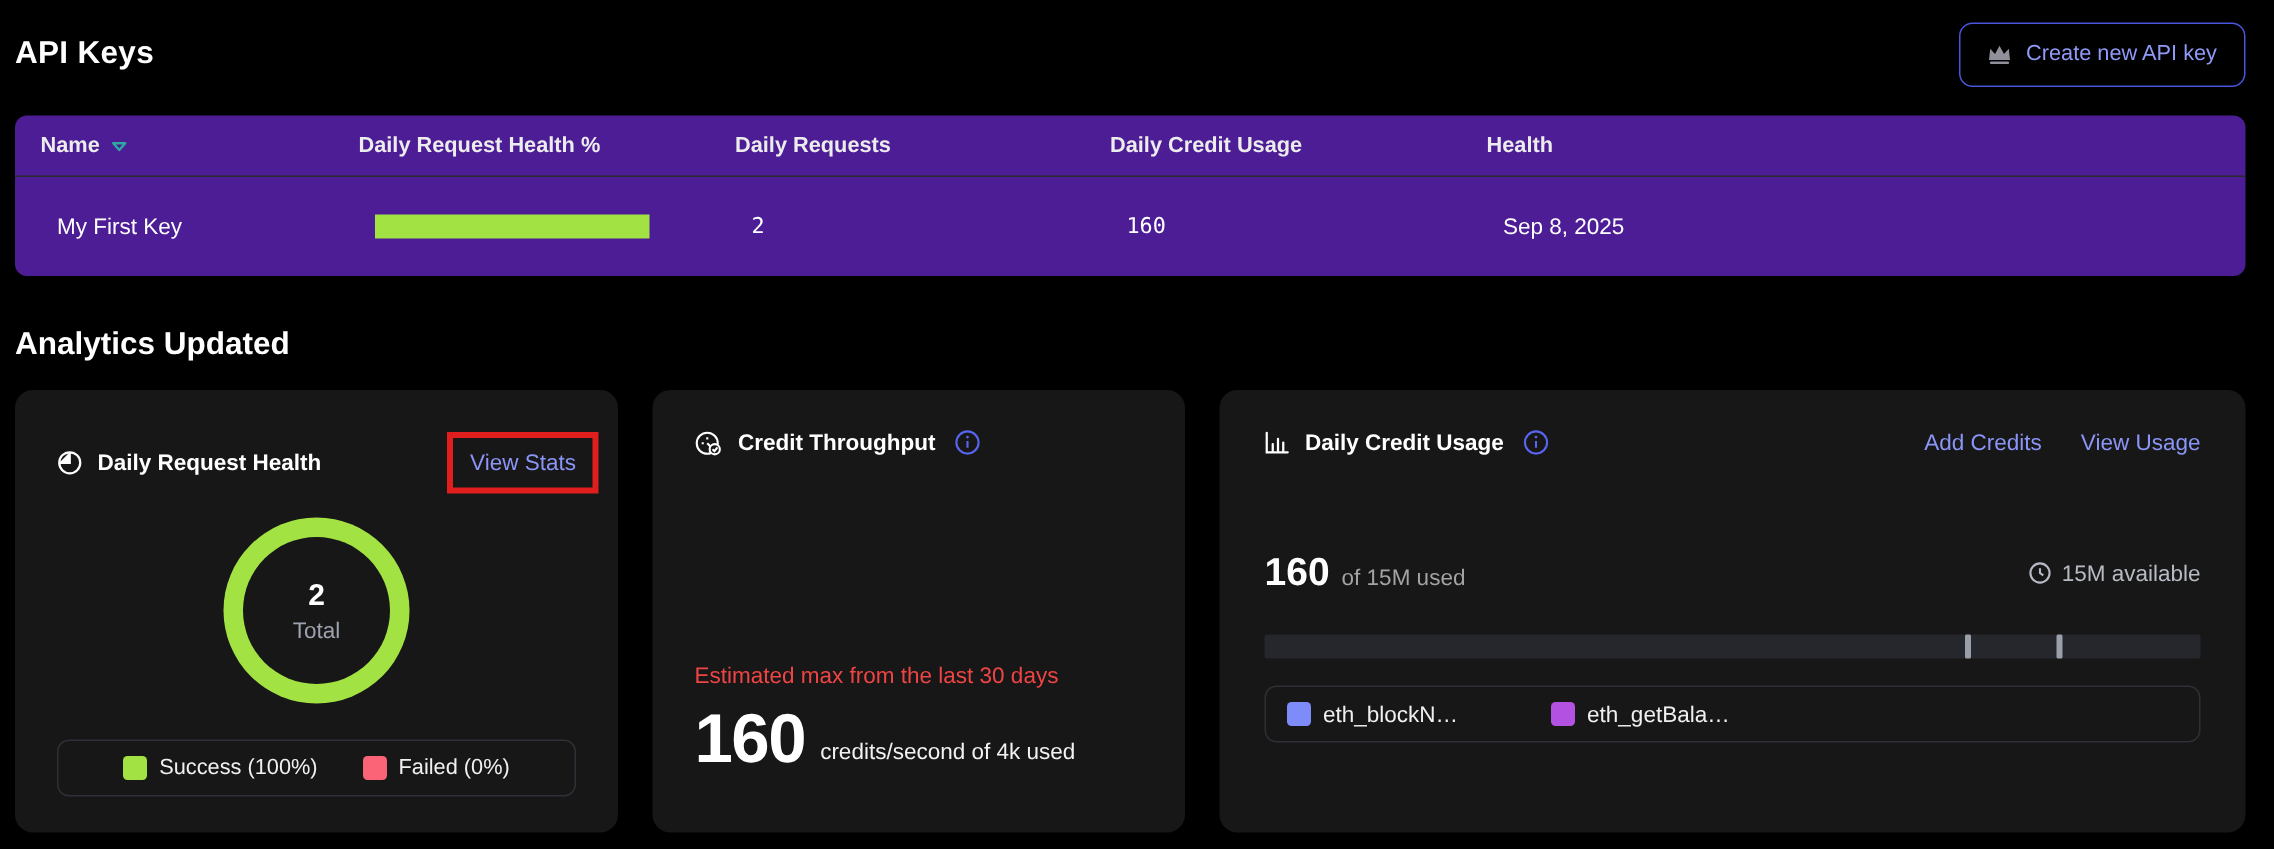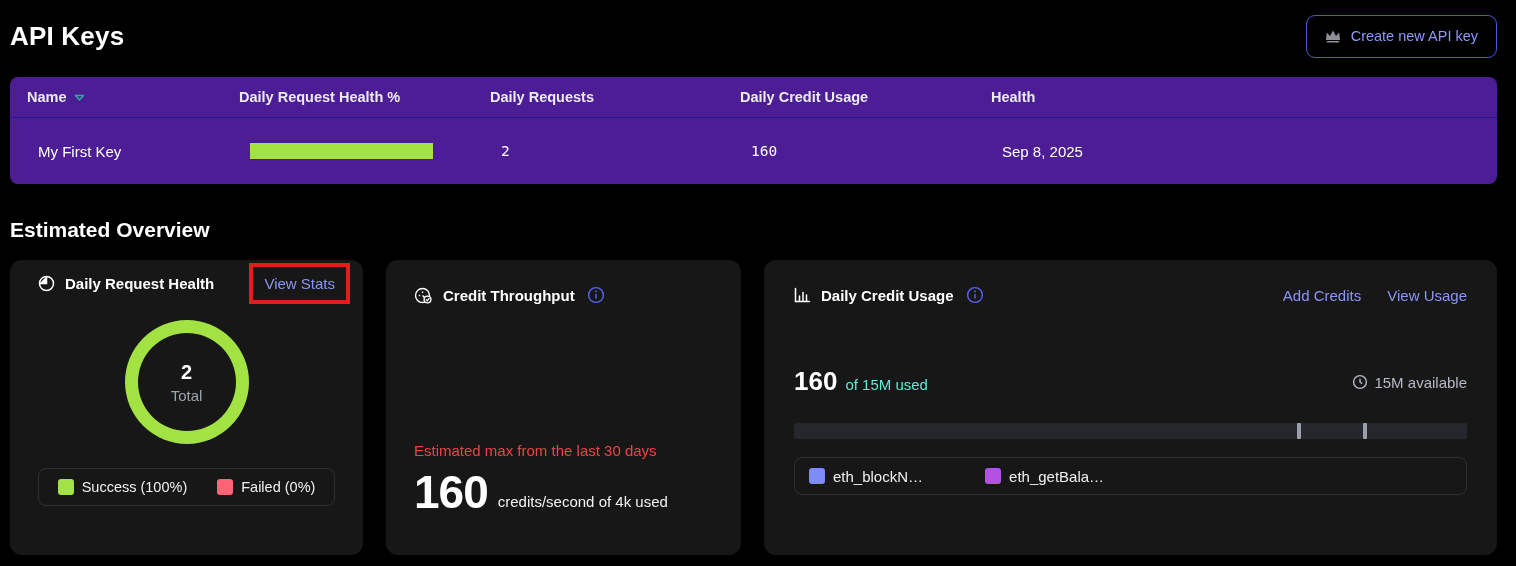--- a/index.html
+++ b/index.html
@@ -2,21 +2,21 @@
 <html><head>
 <meta charset="utf-8">
 <style>
   * { margin:0; padding:0; box-sizing:border-box; }
   html,body { width:1516px; height:566px; background:#000; overflow:hidden;
               font-family:"Liberation Sans", sans-serif; color:#fff; }
   .page { width:1487px; margin-left:10px; }
 
   
   .topbar { display:flex; align-items:center; justify-content:space-between; margin-top:14px; height:44px; }
-  .page-title { font-size:26px; font-weight:700; letter-spacing:.2px; }
+  .page-title { font-size:21px; font-weight:700; letter-spacing:.2px; }
   .create-btn { display:flex; align-items:center; gap:10px; height:43px; padding:0 18px;
                 background:transparent; border:1.5px solid #4a54dc; border-radius:9px;
                 color:#8f99f8; font-size:14.5px; font-family:inherit; cursor:pointer; }
   .crown { color:#90909a; display:flex; }
 
   
   .table { margin-top:19px; background:#4c1d95; border-radius:8px; overflow:hidden; }
   .thead { display:flex; align-items:center; height:41px; padding-left:17px;
            border-bottom:1px solid #2a2a2a; font-size:14.5px; font-weight:600; color:#ececec; }
   .trow  { display:flex; align-items:center; height:66px; padding-left:28px; font-size:15px; }
@@ -30,21 +30,21 @@
   .mono { font-family:"DejaVu Sans Mono", monospace; font-size:14.5px; }
   .health-track { width:183px; height:16px; }
   .health-fill  { height:100%; background:#a3e243; }
   .link { display:flex; align-items:center; gap:7px; color:#8b95f7; font-size:14.5px;
           text-decoration:none; cursor:pointer; background:none; border:none; font-family:inherit; }
 
   
   .analytics-title { margin-top:34px; font-size:21px; font-weight:700; }
   .cards { display:flex; gap:23px; margin-top:18px; }
   .card { background:#171717; border-radius:12px; height:295px; }
-  .card-health { width:353px; padding:3px 28px 0; }
+  .card-health { width:402px; padding:28px 28px 0; }
   .card-throughput { width:355px; padding:26px 28px 40px; display:flex; flex-direction:column; }
   .card-usage { flex:1; padding:26px 30px 0; }
   .card-head { display:flex; align-items:center; gap:10px; }
   .card-title { font-size:15px; font-weight:700; }
   .head-ico { display:flex; color:#fff; }
   .info-ico { display:flex; color:#5865f2; margin-left:2px; cursor:pointer; }
 
   
   .health-head { display:flex; align-items:center; justify-content:space-between; }
   .annot-box { border:4px solid #e01e1e; padding:8px 11px; margin-right:-15px; }
@@ -68,21 +68,21 @@
   .tp-valrow { display:flex; align-items:flex-end; gap:10px; margin-top:10px; }
   .tp-value { font-size:46px; font-weight:700; line-height:1; letter-spacing:-1px; }
   .tp-suffix { font-size:15px; padding-bottom:5px; color:#f2f2f2; }
 
   
   .usage-head { display:flex; align-items:center; }
   .usage-links { margin-left:auto; display:flex; gap:26px; }
   .usage-links .link { font-size:15px; }
   .usage-row { display:flex; align-items:baseline; margin-top:62px; }
   .used-val { font-size:26px; font-weight:700; }
-  .used-suffix { font-size:15px; color:#5eead4; margin-left:8px; }
+  .used-suffix { font-size:15px; color:#a3a3a3; margin-left:8px; }
   .avail { margin-left:auto; display:flex; align-items:center; gap:6px; color:#b6bac2; font-size:15px;justify-content:center; }
   .avail .ico { display:flex; color:#b6bac2; }
   .progress { margin-top:26px; height:16px; background:#26272c; border-radius:2px; position:relative; }
   .ptick { position:absolute; top:0; bottom:0; width:4px; background:#9aa0aa; border-radius:1px; }
   .usage-legend { margin-top:18px; justify-content:flex-start; padding-left:14px; gap:62px; font-size:15px; }
 </style>
 </head>
 <body>
 
 <div class="page">
@@ -121,21 +121,21 @@
         <div class="health-track">
           <div class="health-fill" style="width: 100%;"></div>
         </div>
       </div>
       <div class="col-req mono">2</div>
       <div class="col-credit mono">160</div>
       <div class="col-upd">Sep 8, 2025</div>
     </div>
   </div>
 
-  <h2 class="analytics-title">Estimated Overview</h2>
+  <h2 class="analytics-title">Analytics Updated</h2>
 
   <div class="cards">
 
     <section class="card card-health">
       <div class="health-head">
         <div class="card-head">
           <span class="head-ico">
             <svg width="17" height="17" viewBox="0 0 17 17" fill="none" stroke="currentColor" stroke-width="1.5">
                 <circle cx="8.5" cy="8.5" r="7"></circle>
                 <path d="M8.5 1.5 V8.5 H1.5" fill="currentColor"></path>

